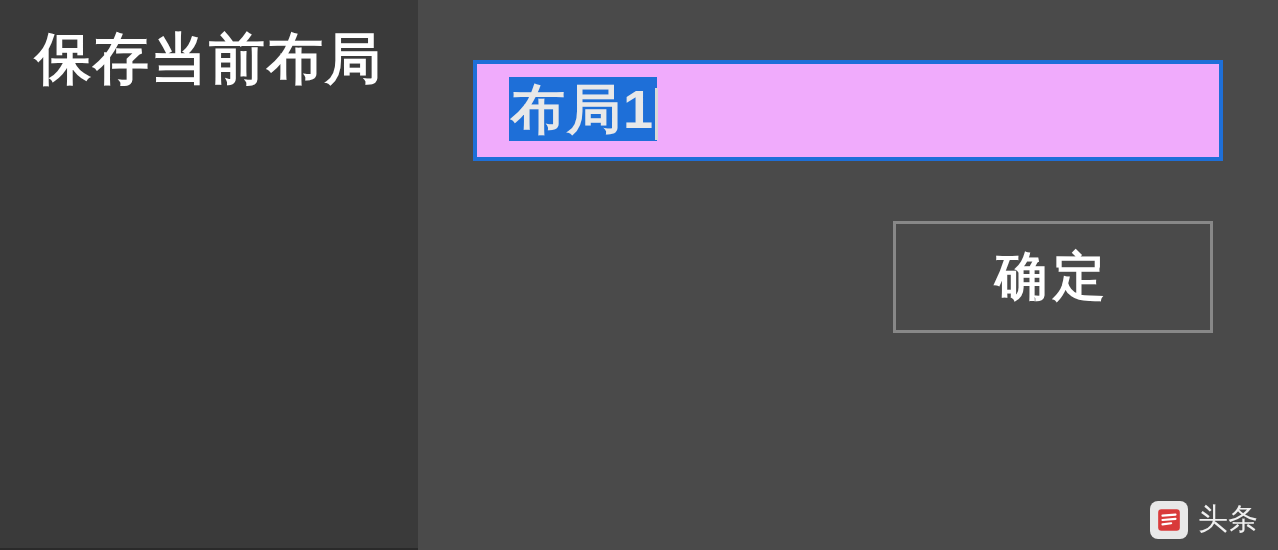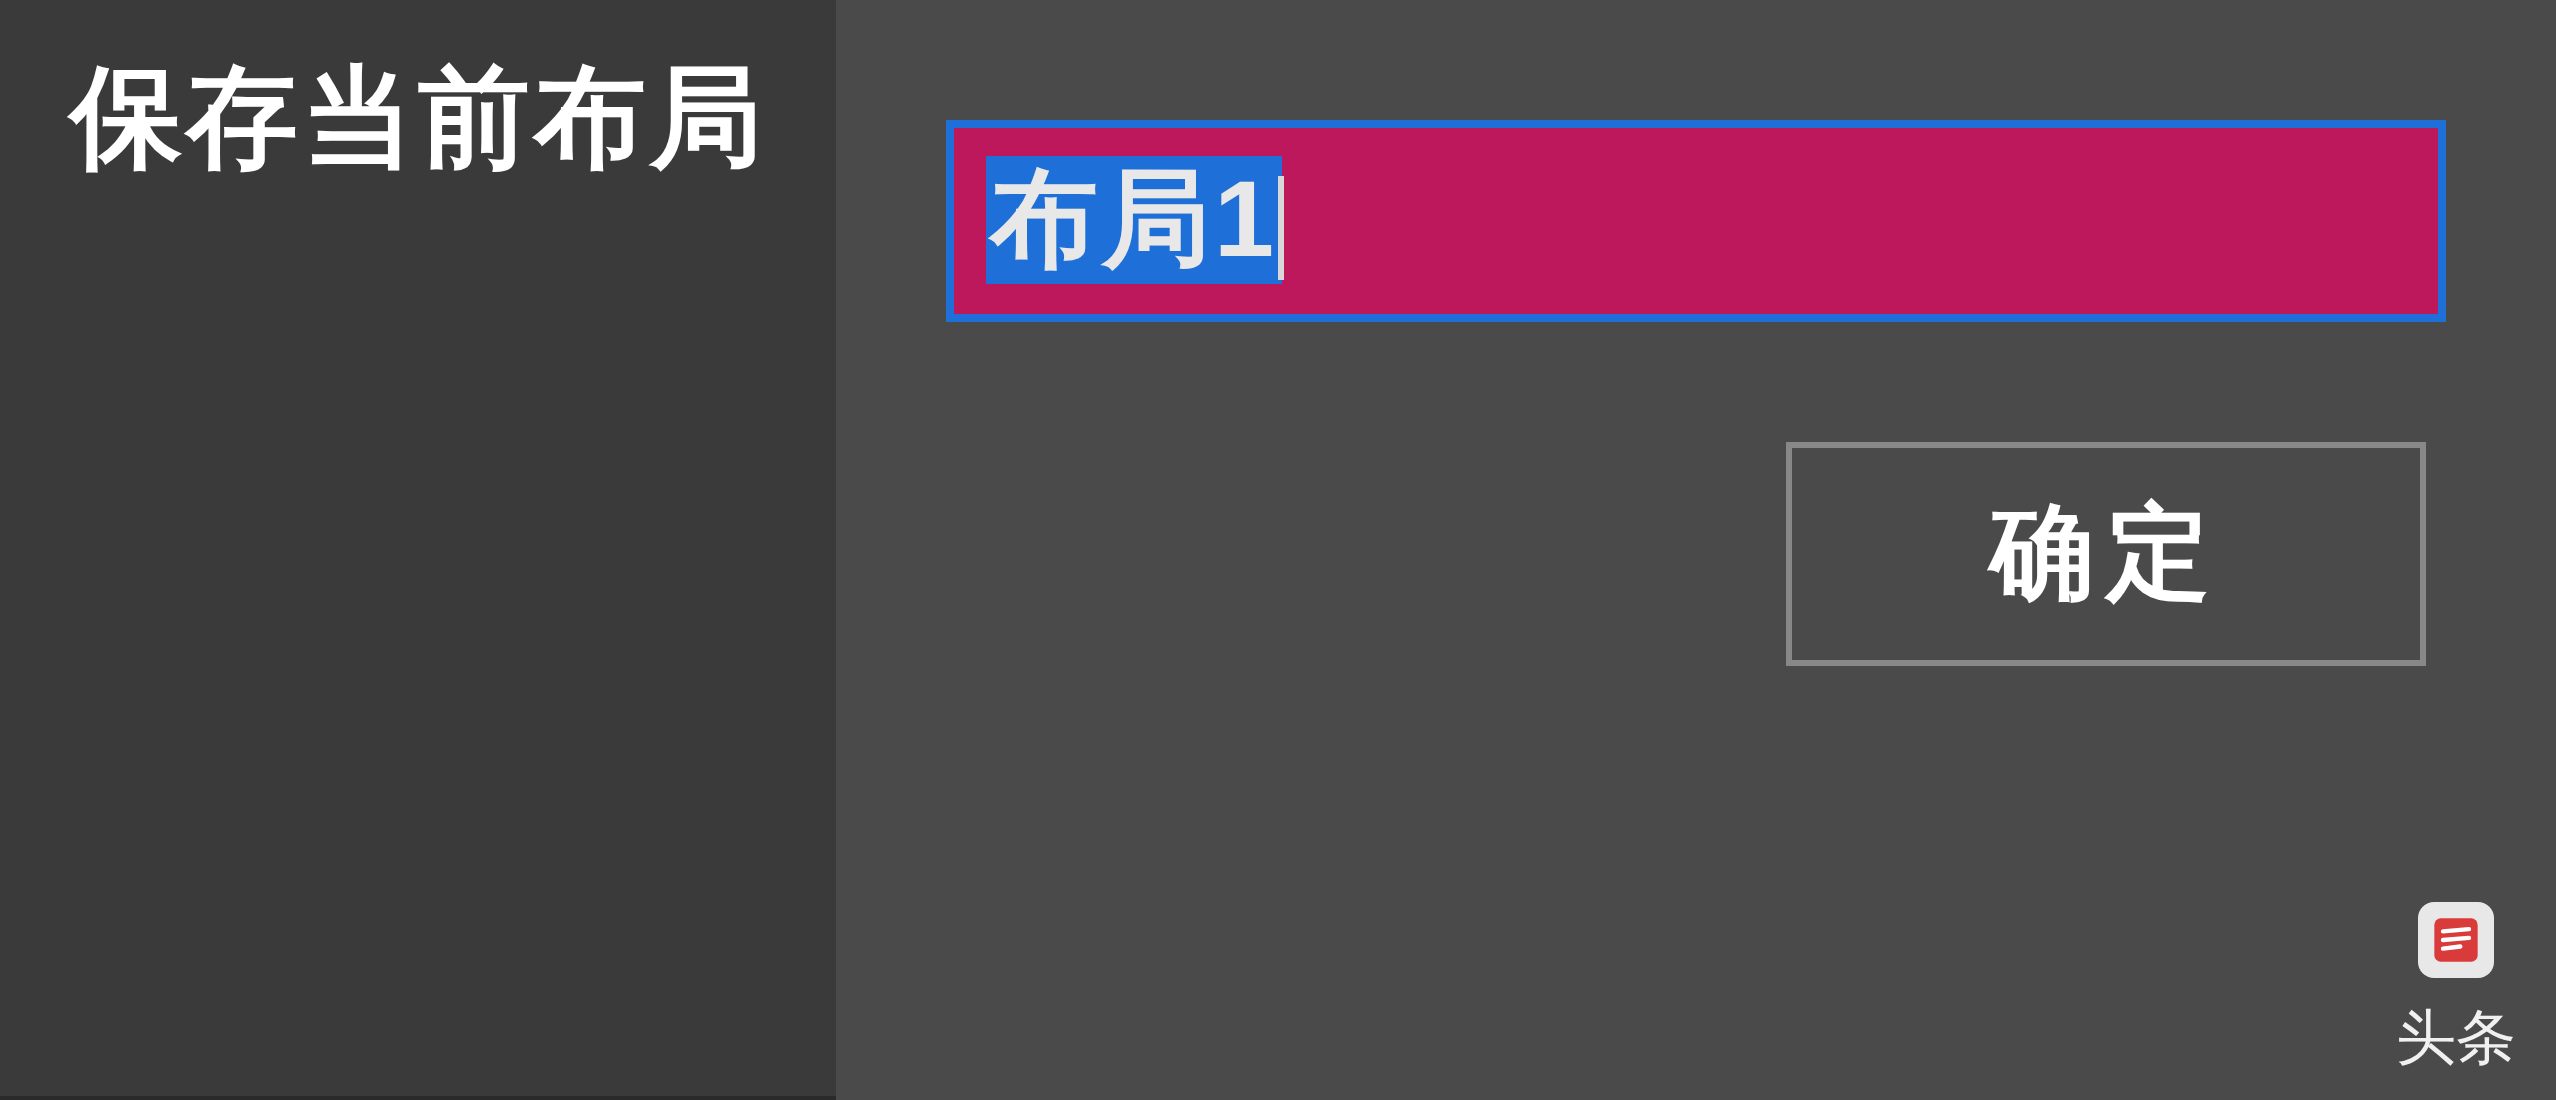--- a/index.html
+++ b/index.html
@@ -34,22 +34,22 @@
     }
     .content-area {
       flex: 1;
       background: #4a4a4a;
       padding: 60px 55px 30px 55px;
       display: flex;
       flex-direction: column;
     }
     .input-wrapper {
       border: 4px solid #1e6fd8;
-      background: #be185d;
-      padding: 4px 8px;
+      background: #f0abfc;
+      padding: 4px 24px;
       margin-bottom: 60px;
     }
     .text-input {
       display: inline-block;
       font-size: 54px;
       font-weight: bold;
       color: #d8d8d8;
       padding: 6px 8px;
       letter-spacing: 2px;
     }
@@ -91,21 +91,20 @@
     .watermark {
       position: absolute;
       bottom: 10px;
       right: 20px;
       display: flex;
       align-items: center;
       gap: 10px;
       color: #f0f0f0;
       font-size: 30px;
       font-weight: 500;
-      flex-direction: column;
     }
     .watermark-icon {
       width: 38px;
       height: 38px;
       border-radius: 8px;
       background: #e8e8e8;
       display: flex;
       align-items: center;
       justify-content: center;
     }

